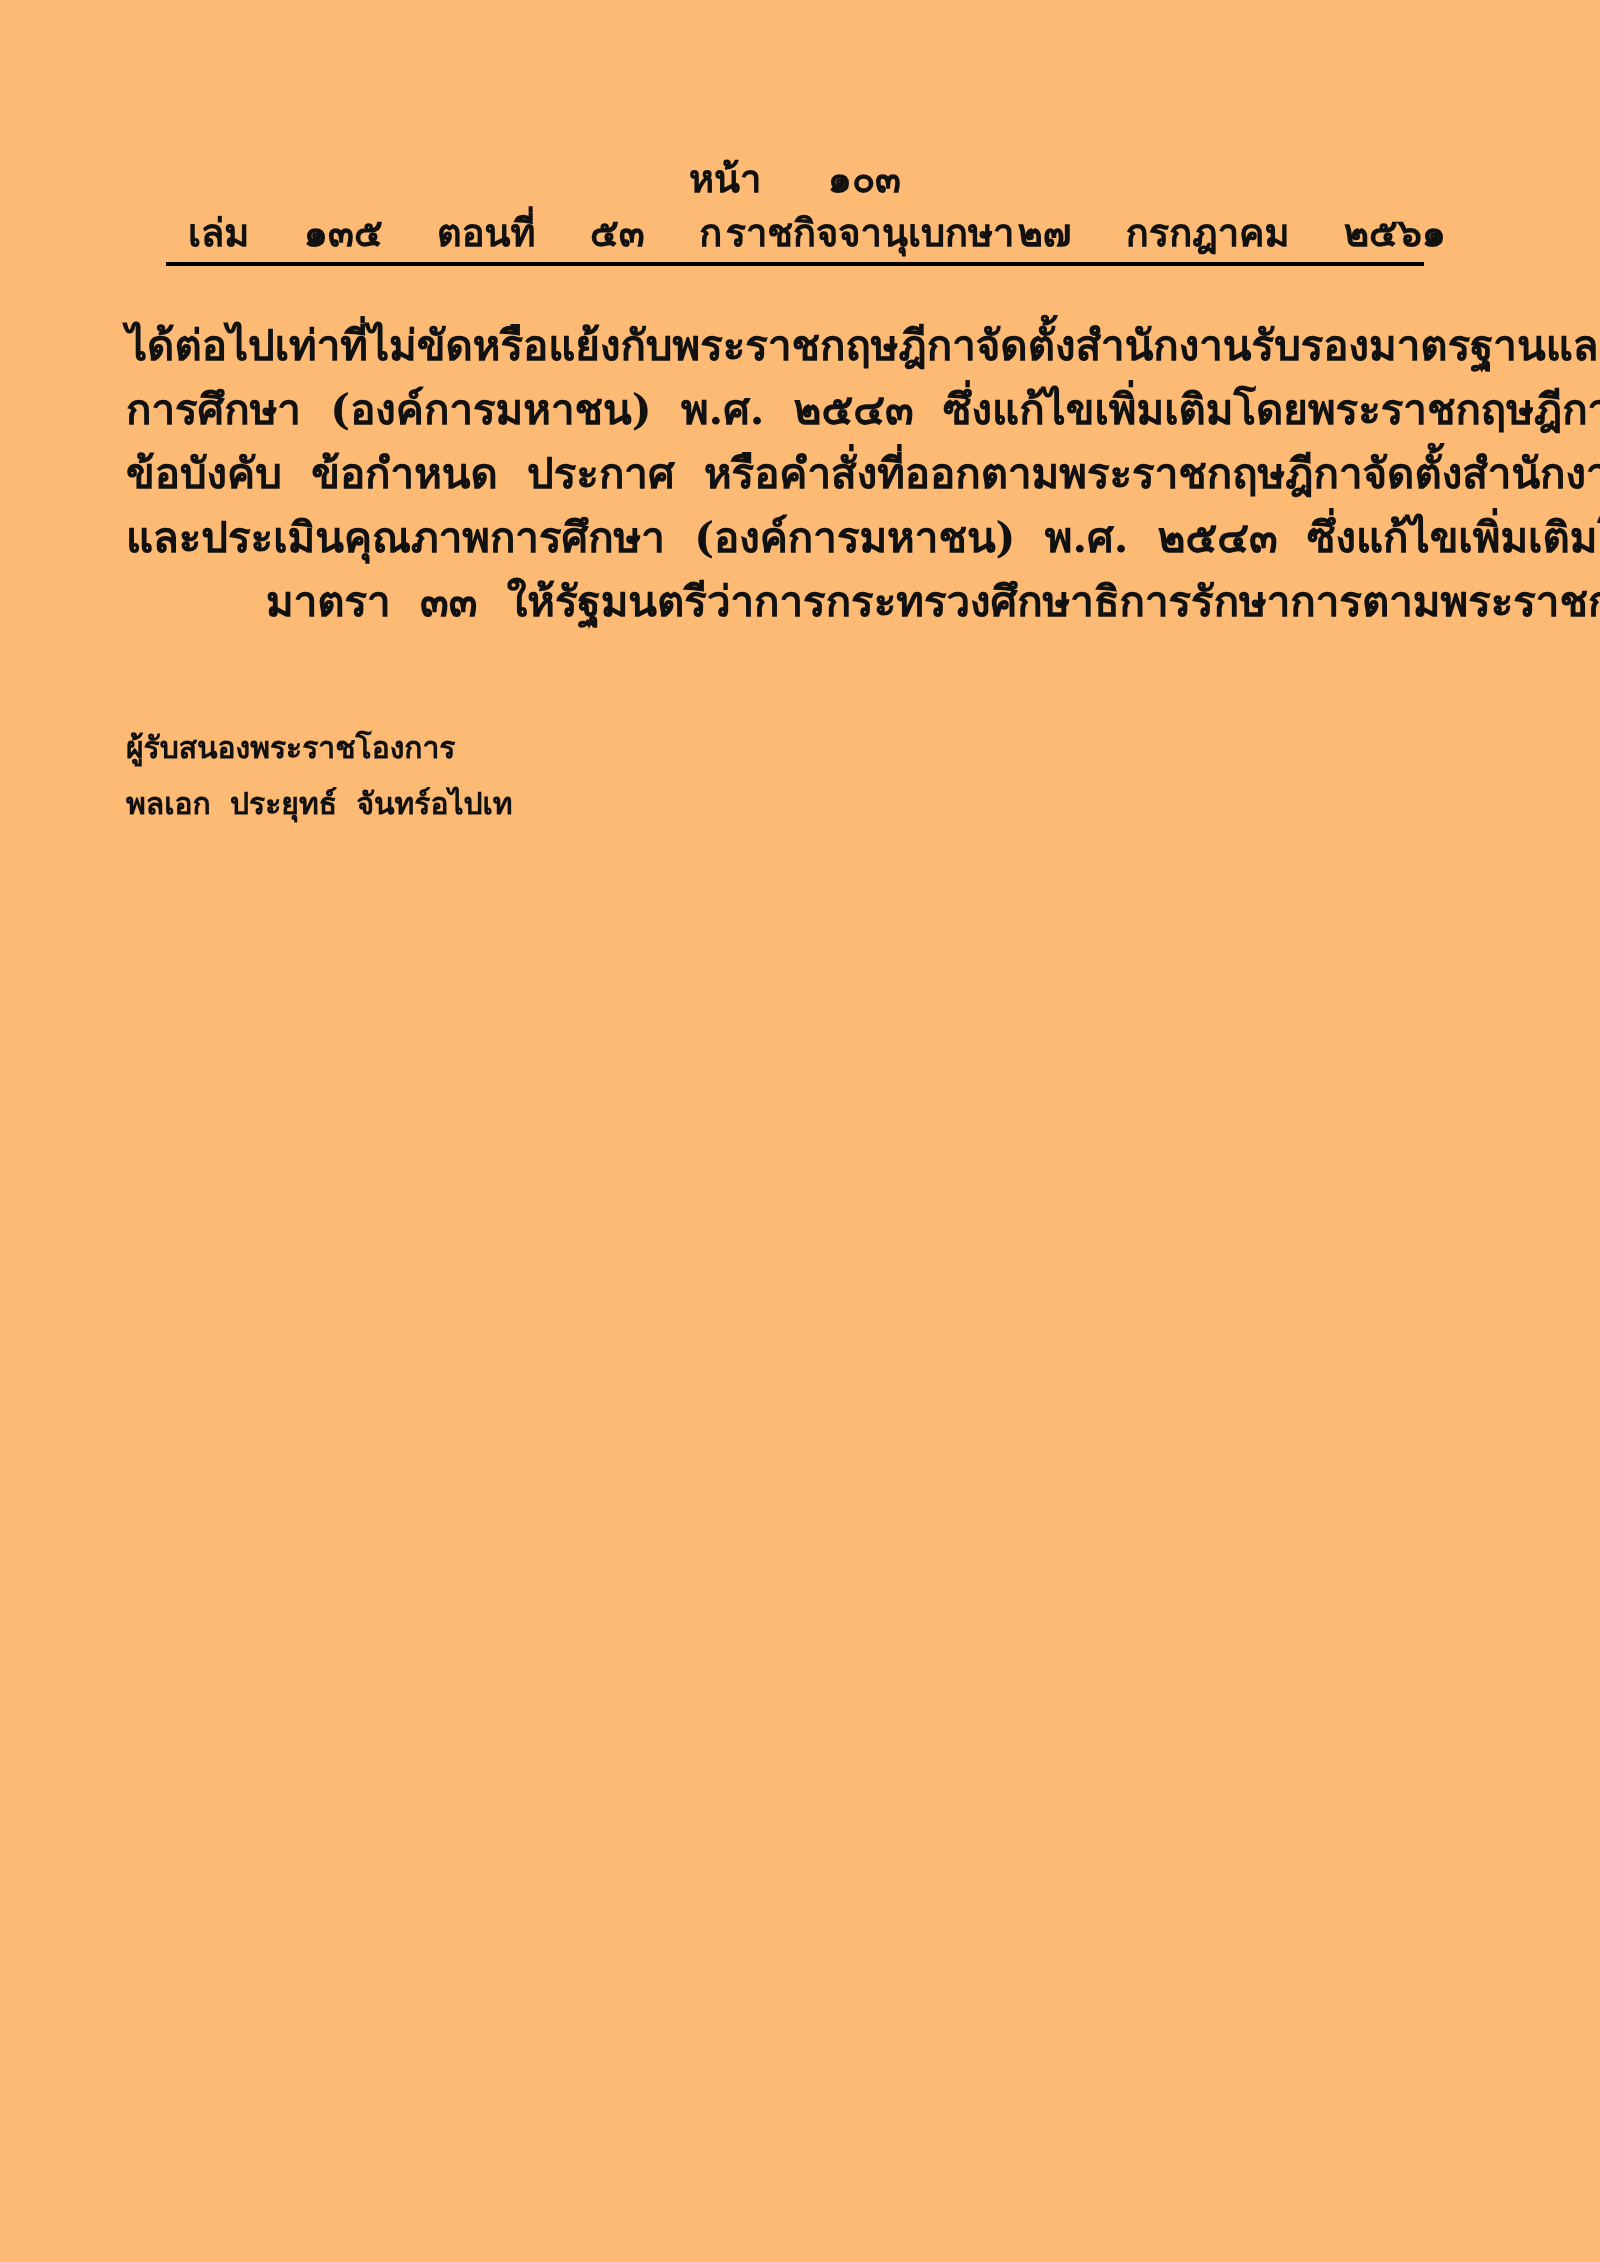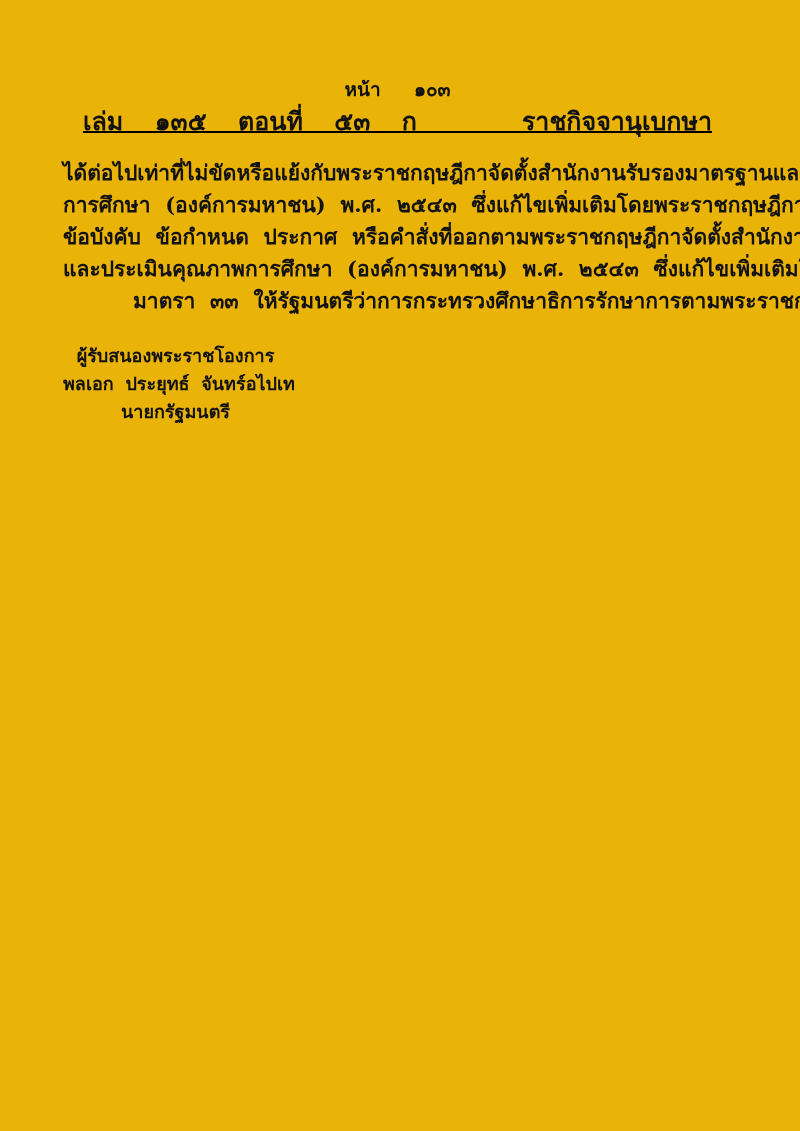--- a/index.html
+++ b/index.html
@@ -4,46 +4,46 @@
 <style>
   html, body {
     margin: 0;
     padding: 0;
     background: #ffffff;
   }
   .page {
     position: relative;
     width: 800px;
     height: 1131px;
-    background: #eab308;
+    background: #fdba74;
     overflow: hidden;
     font-family: "DejaVu Serif", "Liberation Serif", serif;
     color: #111111;
     font-weight: bold;
   }
   
   .page-number {
     position: absolute;
     top: 74px;
     left: 83px;
     width: 629px;
     text-align: center;
     font-size: 19px;
     white-space: pre;
     word-spacing: 10px;
   }
   .header-row {
     position: absolute;
     top: 101px;
-    left: 83px;
+    left: 94px;
     width: 629px;
     display: flex;
     justify-content: space-between;
     align-items: baseline;
-    font-size: 25px;
+    font-size: 19px;
     text-align: center;
   }
   .header-row .vol,
   .header-row .date {
     white-space: pre;
     word-spacing: 7px;
   }
   .header-row .gazette {
     white-space: pre;
     font-family: Liberation Serif, serif;
@@ -69,54 +69,53 @@
     line-height: 32px;
     white-space: pre;
     word-spacing: 0.35em;
   }
   .body-line.indent {
     padding-left: 70px;
   }
   
   .signature-block {
     position: absolute;
-    top: 342px;
+    top: 360px;
     left: 63px;
     width: 225px;
-    text-align: center;
-    font-size: 18px;
+    font-size: 15px;
   }
   .signature-block .sig-line {
     height: 28px;
     line-height: 28px;
     white-space: pre;
     word-spacing: 0.3em;
   }
 </style>
 </head>
 <body>
 
 <div class="page">
 
   <div class="page-number">หน้า  ๑๐๓</div>
 
   <div class="header-row">
     <span class="vol">เล่ม  ๑๓๕  ตอนที่  ๕๓  ก</span>
     <span class="gazette">ราชกิจจานุเบกษา</span>
+    <span class="date">๒๗  กรกฎาคม  ๒๕๖๑</span>
   </div>
 
   <div class="header-rule"></div>
 
   <div class="body-block">
     <div class="body-line">ได้ต่อไปเท่าที่ไม่ขัดหรือแย้งกับพระราชกฤษฎีกาจัดตั้งสำนักงานรับรองมาตรฐานและประเมินคุณภาพ</div>
     <div class="body-line">การศึกษา (องค์การมหาชน) พ.ศ. ๒๕๔๓ ซึ่งแก้ไขเพิ่มเติมโดยพระราชกฤษฎีกานี้ จนกว่าจะมีระเบียบ</div>
     <div class="body-line">ข้อบังคับ ข้อกำหนด ประกาศ หรือคำสั่งที่ออกตามพระราชกฤษฎีกาจัดตั้งสำนักงานรับรองมาตรฐาน</div>
     <div class="body-line">และประเมินคุณภาพการศึกษา (องค์การมหาชน) พ.ศ. ๒๕๔๓ ซึ่งแก้ไขเพิ่มเติมโดยพระราชกฤษฎีกานี้</div>
     <div class="body-line indent">มาตรา ๓๓ ให้รัฐมนตรีว่าการกระทรวงศึกษาธิการรักษาการตามพระราชกฤษฎีกานี้</div>
   </div>
 
   <div class="signature-block">
     <div class="sig-line">ผู้รับสนองพระราชโองการ</div>
     <div class="sig-line">พลเอก ประยุทธ์ จันทร์อไปเท</div>
-    <div class="sig-line">นายกรัฐมนตรี</div>
   </div>
 
 </div>
 
 </body></html>

